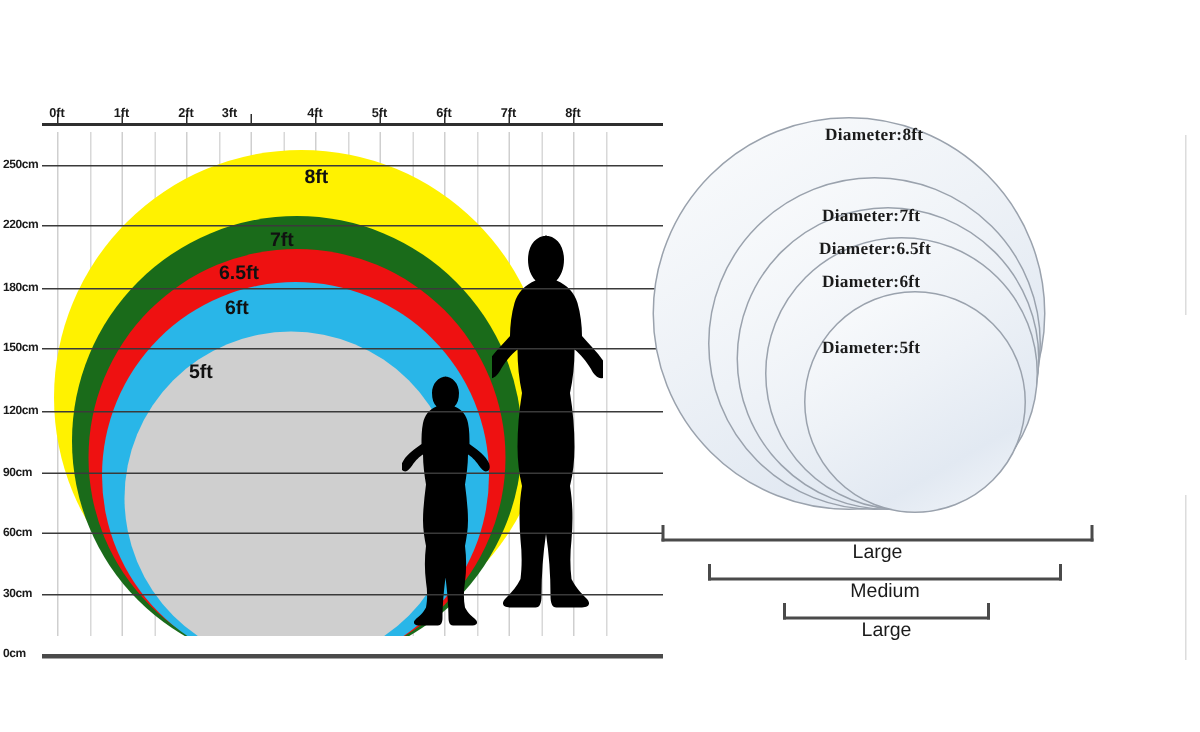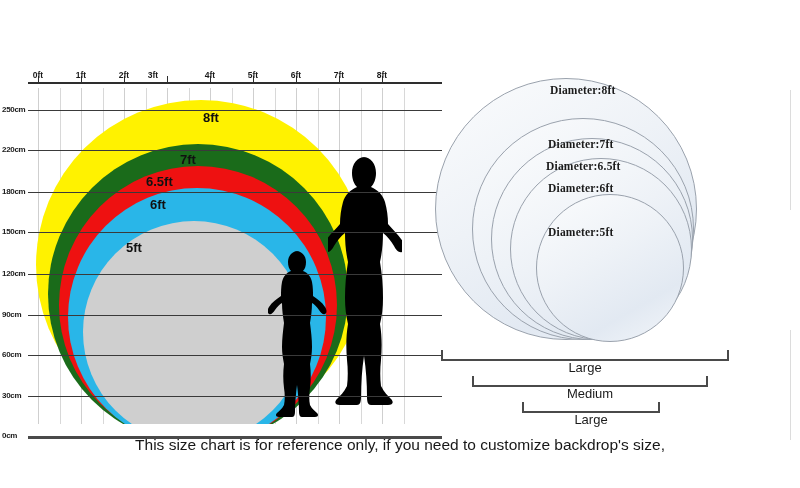--- a/index.html
+++ b/index.html
@@ -233,16 +233,15 @@
         <div class="bracket" style="left: 52px; top: 316px; width: 236px;"></div>
         <div class="bracket-label" style="left: 170px; top: 326px;">Medium</div>
         <div class="bracket" style="left: 102px; top: 342px; width: 138px;"></div>
         <div class="bracket-label" style="left: 171px; top: 352px;">Large</div>
       </div>
     <div class="edge-line" style="left:370px;top:30px;height:120px;"></div>
     <div class="edge-line" style="left:370px;top:270px;height:110px;"></div>
   </div>
 
   <div class="caption">
-    <div>This size chart is for reference only, if you need to customize backdrop's size,</div>
   </div>
 
 </div>
 
 </body></html>

